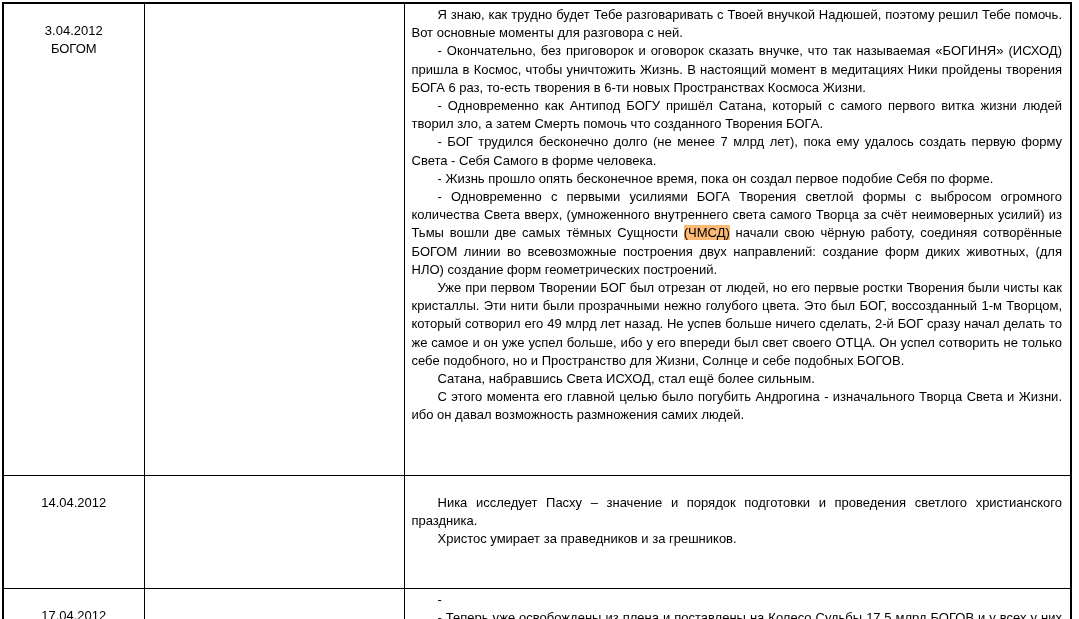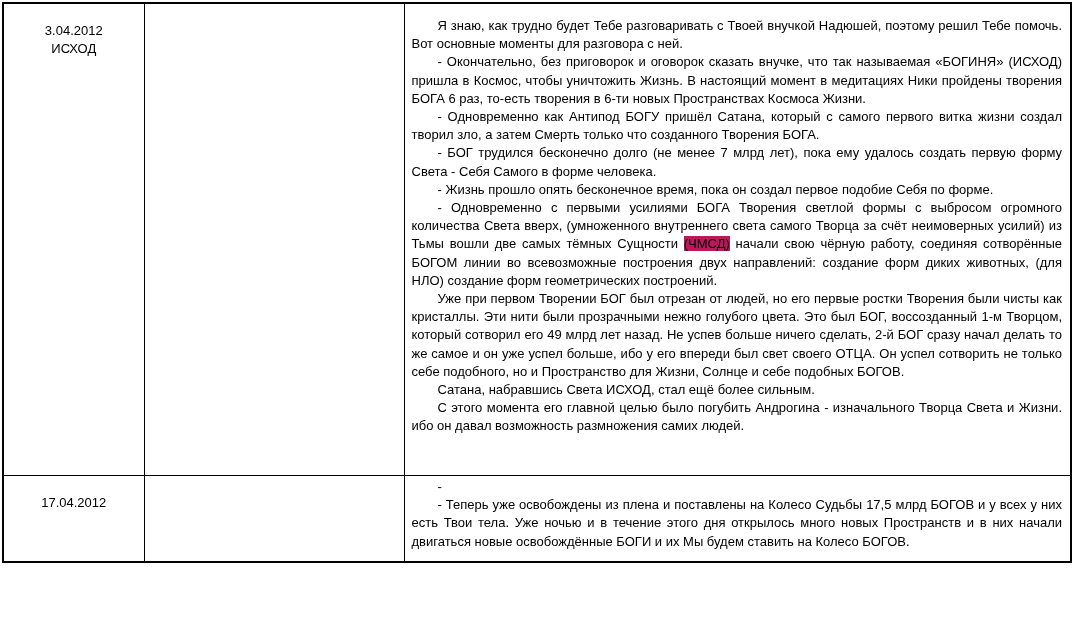--- a/index.html
+++ b/index.html
@@ -35,64 +35,74 @@
   col.c-empty { width: 260px; }
   col.c-text  { width: 667px; }
 
   td.date-cell {
     text-align: center;
     padding: 18px 4px 4px 4px;
   }
   td.empty-cell { padding: 0; }
   td.content-cell {
     text-align: justify;
-    padding: 13px 8px 4px 7px;
+    padding: 2px 8px 4px 7px;
     border-radius: 14px;
   }
   td.content-cell p {
     margin: 0;
     text-indent: 26px;
   }
   tr.row-1 td { height: 449px; }
   tr.row-2 td { height: 90px; }
   tr.row-3 td { height: 63px; }
   tr.row-2 td.content-cell { padding-top: 18px; }
   tr.row-3 td.content-cell { padding-top: 2px; }
 
   .highlight {
-    background: #be185d;
+    background: #fdba74;
   }
 </style>
 </head>
 <body>
 
 <div class="page">
   <table class="journal">
     <colgroup>
       <col class="c-date">
       <col class="c-empty">
       <col class="c-text">
     </colgroup>
     <tbody>
         <tr class="row-1">
           <td class="date-cell">
             <div>3.04.2012</div>
-            <div>ИСХОД</div>
+            <div>БОГОМ</div>
           </td>
           <td class="empty-cell"></td>
           <td class="content-cell">
             <p><span>Я знаю, как трудно будет Тебе разговаривать с Твоей внучкой Надюшей, поэтому решил Тебе помочь. Вот основные моменты для разговора с ней.</span></p>
             <p><span>- Окончательно, без приговорок и оговорок сказать внучке, что так называемая «БОГИНЯ» (ИСХОД) пришла в Космос, чтобы уничтожить Жизнь. В настоящий момент в медитациях Ники пройдены творения БОГА 6 раз, то-есть творения в 6-ти новых Пространствах Космоса Жизни.</span></p>
-            <p><span>- Одновременно как Антипод БОГУ пришёл Сатана, который с самого первого витка жизни создал творил зло, а затем Смерть только что созданного Творения БОГА.</span></p>
+            <p><span>- Одновременно как Антипод БОГУ пришёл Сатана, который с самого первого витка жизни людей творил зло, а затем Смерть помочь что созданного Творения БОГА.</span></p>
             <p><span>- БОГ трудился бесконечно долго (не менее 7 млрд лет), пока ему удалось создать первую форму Света - Себя Самого в форме человека.</span></p>
             <p><span>- Жизнь прошло опять бесконечное время, пока он создал первое подобие Себя по форме.</span></p>
             <p><span>- Одновременно с первыми усилиями БОГА Творения светлой формы с выбросом огромного количества Света вверх, (умноженного внутреннего света самого Творца за счёт неимоверных усилий) из Тьмы вошли две самых тёмных Сущности </span><span class="highlight">(ЧМСД)</span><span> начали свою чёрную работу, соединяя сотворённые БОГОМ линии во всевозможные построения двух направлений:  создание форм диких животных,  (для НЛО)  создание форм геометрических построений.</span></p>
             <p><span>Уже при первом Творении БОГ был отрезан от людей, но его первые ростки Творения были чисты как кристаллы. Эти нити были прозрачными нежно голубого цвета. Это был БОГ, воссозданный 1-м Творцом, который сотворил его 49 млрд лет назад.  Не успев больше ничего сделать, 2-й БОГ сразу начал делать то же самое и он уже успел больше, ибо у его впереди  был свет своего ОТЦА. Он успел сотворить не только себе подобного, но и Пространство для Жизни, Солнце и себе подобных БОГОВ.</span></p>
             <p><span>Сатана, набравшись Света ИСХОД, стал ещё более сильным.</span></p>
             <p><span>С этого момента его главной целью было погубить Андрогина  - изначального Творца Света и Жизни.  ибо он давал возможность размножения самих людей.</span></p>
+          </td>
+        </tr>
+        <tr class="row-2">
+          <td class="date-cell">
+            <div>14.04.2012</div>
+          </td>
+          <td class="empty-cell"></td>
+          <td class="content-cell">
+            <p><span>Ника исследует Пасху – значение и порядок подготовки и проведения светлого христианского праздника.</span></p>
+            <p><span>Христос умирает за праведников и за грешников.</span></p>
           </td>
         </tr>
         <tr class="row-3">
           <td class="date-cell">
             <div>17.04.2012</div>
           </td>
           <td class="empty-cell"></td>
           <td class="content-cell">
             <p><span>-</span></p>
             <p><span>- Теперь уже освобождены из плена и поставлены на Колесо Судьбы 17,5 млрд БОГОВ и у всех у них есть Твои тела. Уже ночью и в течение этого дня открылось много новых Пространств и в них начали двигаться новые освобождённые БОГИ и их Мы будем ставить на Колесо БОГОВ.</span></p>

